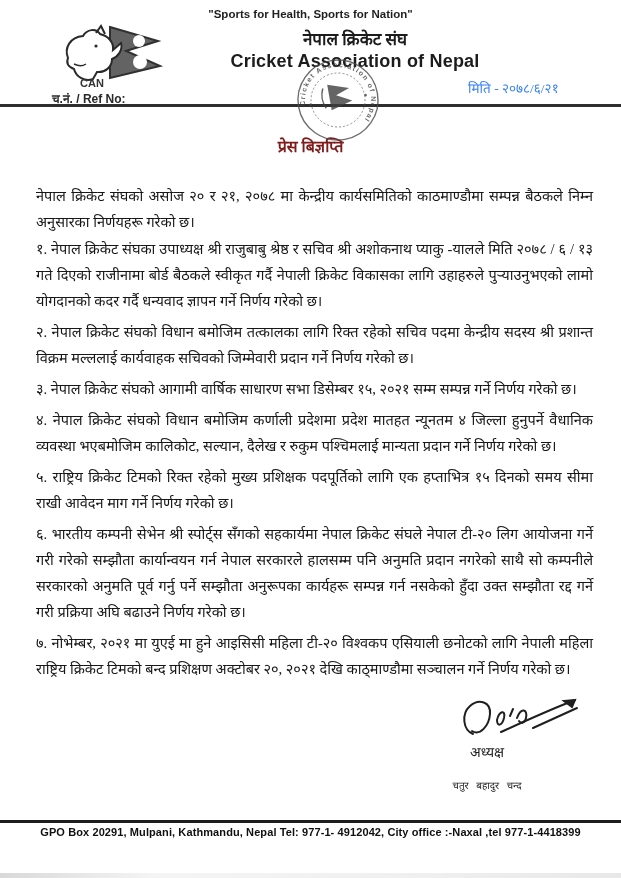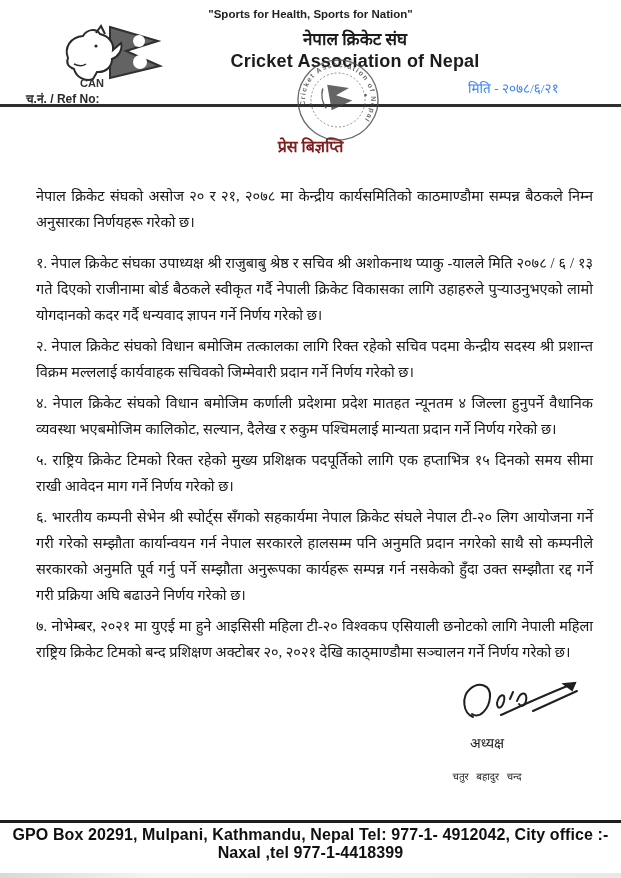--- a/index.html
+++ b/index.html
@@ -11,49 +11,49 @@
   .header{position:relative;height:125px;}
   .motto{
     position:absolute;top:8px;left:0;right:0;text-align:center;
     font-family:"Liberation Sans",sans-serif;font-weight:bold;font-size:11.5px;color:#1f1f1f;
   }
   .org-names{position:absolute;top:27px;left:185px;width:340px;text-align:center;}
   .org-np{font-size:17px;font-weight:bold;}
   .org-en{font-size:18px;font-weight:bold;font-family:"Liberation Sans",sans-serif;margin-top:1px;letter-spacing:.2px;}
   .logo-svg{position:absolute;top:24px;left:56px;}
   .refno{
-    position:absolute;top:90px;left:26px;font-size:12px;font-weight:bold;
+    position:absolute;top:90px;left:52px;font-size:12px;font-weight:bold;
     font-family:"Liberation Sans",sans-serif;color:#2a2a2a;
   }
   .dateline{position:absolute;top:79px;left:468px;font-size:13.5px;color:#3b82f6;}
   .rule{position:absolute;top:104px;left:0;width:100%;height:2.5px;background:#2e2e2e;}
   .seal{position:absolute;top:56px;left:294px;opacity:.8;transform:rotate(-10deg);}
   
   .title{
     text-align:center;font-weight:bold;font-size:16px;color:#7f1d1d;
     margin:10px 0 0 0;
   }
   .content{
     margin-top:26px;padding:0 28px 0 36px;font-size:14.5px;line-height:26px;
     text-align:justify;color:#171717;
   }
   .content p{margin:0 0 5px 0;}
-  .content p.intro{margin-bottom:15px;}
+  .content p.intro{margin-bottom:1px;}
   .content p.pre-sig{margin-bottom:8px;}
   
   .sig-block{width:200px;margin:4px 34px 0 auto;text-align:center;}
   .sig-svg{display:block;margin:0 0 0 auto;}
-  .sig-role{font-size:14px;margin-top:8px;}
+  .sig-role{font-size:14px;}
   .sig-name{font-size:10px;margin-top:17px;word-spacing:5px;}
   
   .footer{position:absolute;left:0;right:0;top:820px;}
   .footer-rule{height:2.5px;background:#1d1d1d;margin-bottom:3px;}
   .footer-text{
     text-align:center;font-family:"Liberation Sans",sans-serif;font-weight:bold;
-    font-size:16px;color:#101010;letter-spacing:.1px;
+    font-size:11px;color:#101010;letter-spacing:.1px;
   }
   .bottom-smudge{
     position:absolute;bottom:0;left:0;right:0;height:5px;opacity:.55;
     background:linear-gradient(to right,#b9b9b9,#ececec 25%,#e2e2e2 70%,#d5d5d5);
   }
 </style>
 </head>
 <body>
 
 <div class="page">
@@ -105,20 +105,21 @@
       <circle cx="16" cy="44" r="1.3" fill="#3d3d3d"></circle>
     </svg>
   </div>
 
   <div class="title">प्रेस बिज्ञप्ति</div>
 
   <div class="content">
     <p class="intro">नेपाल क्रिकेट संघको असोज २० र २१, २०७८ मा केन्द्रीय कार्यसमितिको काठमाण्डौमा सम्पन्न बैठकले निम्न अनुसारका निर्णयहरू गरेको छ।</p>
     <p class="item">१. नेपाल क्रिकेट संघका उपाध्यक्ष श्री राजुबाबु श्रेष्ठ र सचिव श्री अशोकनाथ प्याकु -यालले मिति २०७८ / ६ / १३ गते दिएको राजीनामा बोर्ड बैठकले स्वीकृत गर्दै नेपाली क्रिकेट विकासका लागि उहाहरुले पुऱ्याउनुभएको लामो योगदानको कदर गर्दै धन्यवाद ज्ञापन गर्ने निर्णय गरेको छ।</p>
     <p class="item">२. नेपाल क्रिकेट संघको विधान बमोजिम तत्कालका लागि रिक्त रहेको सचिव पदमा केन्द्रीय सदस्य श्री प्रशान्त विक्रम मल्ललाई कार्यवाहक सचिवको जिम्मेवारी प्रदान गर्ने निर्णय गरेको छ।</p>
+    <p class="item">३. नेपाल क्रिकेट संघको आगामी वार्षिक साधारण सभा डिसेम्बर १५, २०२१ सम्म सम्पन्न गर्ने निर्णय गरेको छ।</p>
     <p class="item">४. नेपाल क्रिकेट संघको विधान बमोजिम कर्णाली प्रदेशमा प्रदेश मातहत न्यूनतम ४ जिल्ला हुनुपर्ने वैधानिक व्यवस्था भएबमोजिम कालिकोट, सल्यान, दैलेख र रुकुम पश्चिमलाई मान्यता प्रदान गर्ने निर्णय गरेको छ।</p>
     <p class="item">५. राष्ट्रिय क्रिकेट टिमको रिक्त रहेको मुख्य प्रशिक्षक पदपूर्तिको लागि एक हप्ताभित्र १५ दिनको समय सीमा राखी आवेदन माग गर्ने निर्णय गरेको छ।</p>
     <p class="item">६. भारतीय कम्पनी सेभेन श्री स्पोर्ट्स सँगको सहकार्यमा नेपाल क्रिकेट संघले नेपाल टी-२० लिग आयोजना गर्ने गरी गरेको सम्झौता कार्यान्वयन गर्न नेपाल सरकारले हालसम्म पनि अनुमति प्रदान नगरेको साथै सो कम्पनीले सरकारको अनुमति पूर्व गर्नु पर्ने सम्झौता अनुरूपका कार्यहरू सम्पन्न गर्न नसकेको हुँदा उक्त सम्झौता रद्द गर्ने गरी प्रक्रिया अघि बढाउने निर्णय गरेको छ।</p>
     <p class="item pre-sig">७. नोभेम्बर, २०२१ मा युएई मा हुने आइसिसी महिला टी-२० विश्वकप एसियाली छनोटको लागि नेपाली महिला राष्ट्रिय क्रिकेट टिमको बन्द प्रशिक्षण अक्टोबर २०, २०२१ देखि काठ्माण्डौमा सञ्चालन गर्ने निर्णय गरेको छ।</p>
   </div>
 
   <div class="sig-block">
     <svg class="sig-svg" width="130" height="52" viewBox="0 0 130 52">
       <g fill="none" stroke="#1f1f1f" stroke-width="2" stroke-linecap="round">
         <path d="M16,44 C6,40 4,24 13,16 C22,8 34,12 33,24 C32,36 23,46 15,41"></path>

